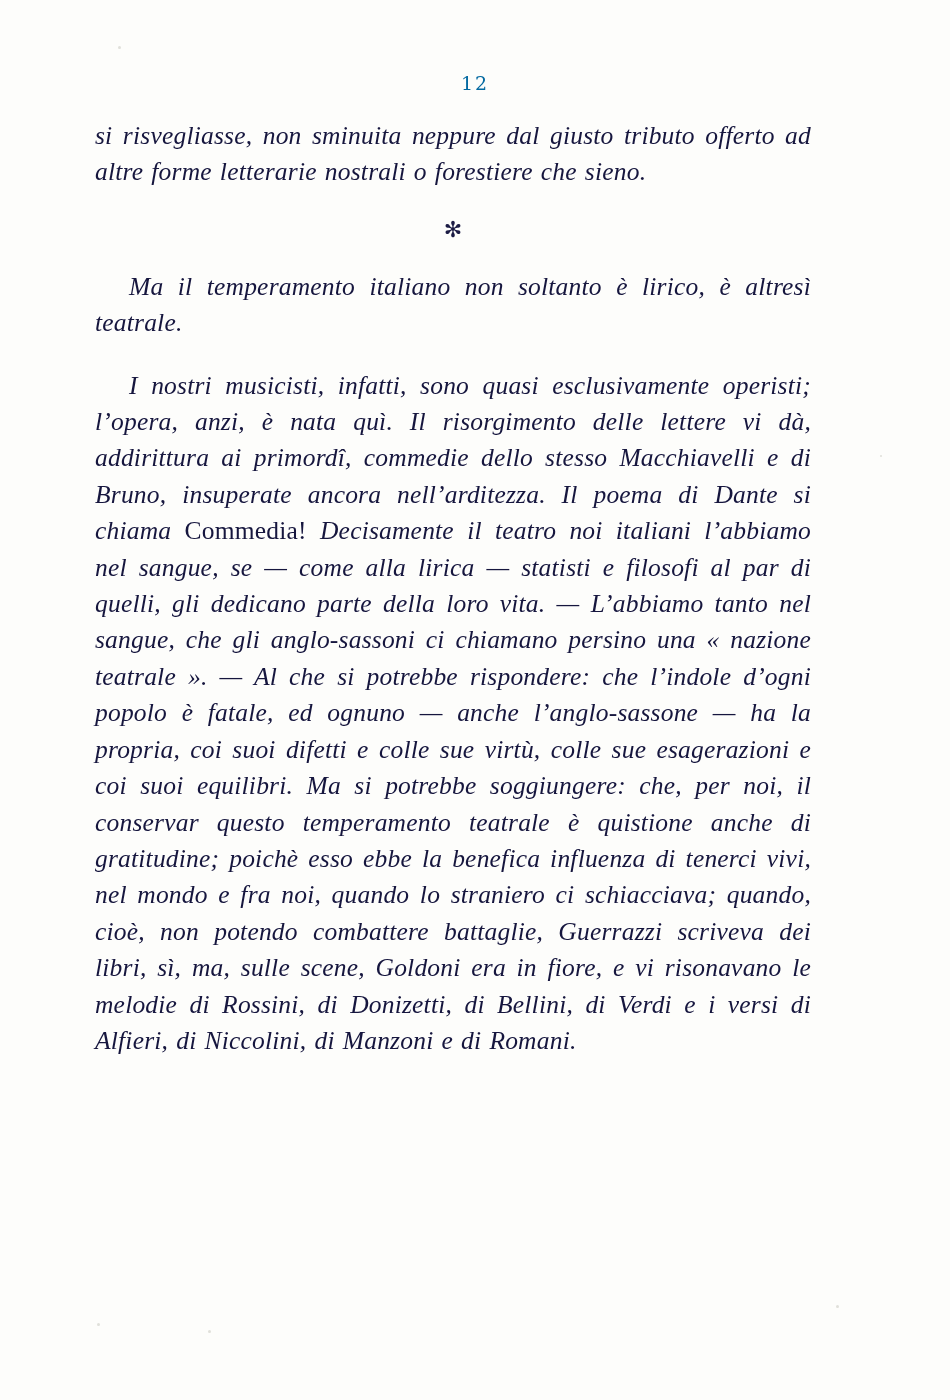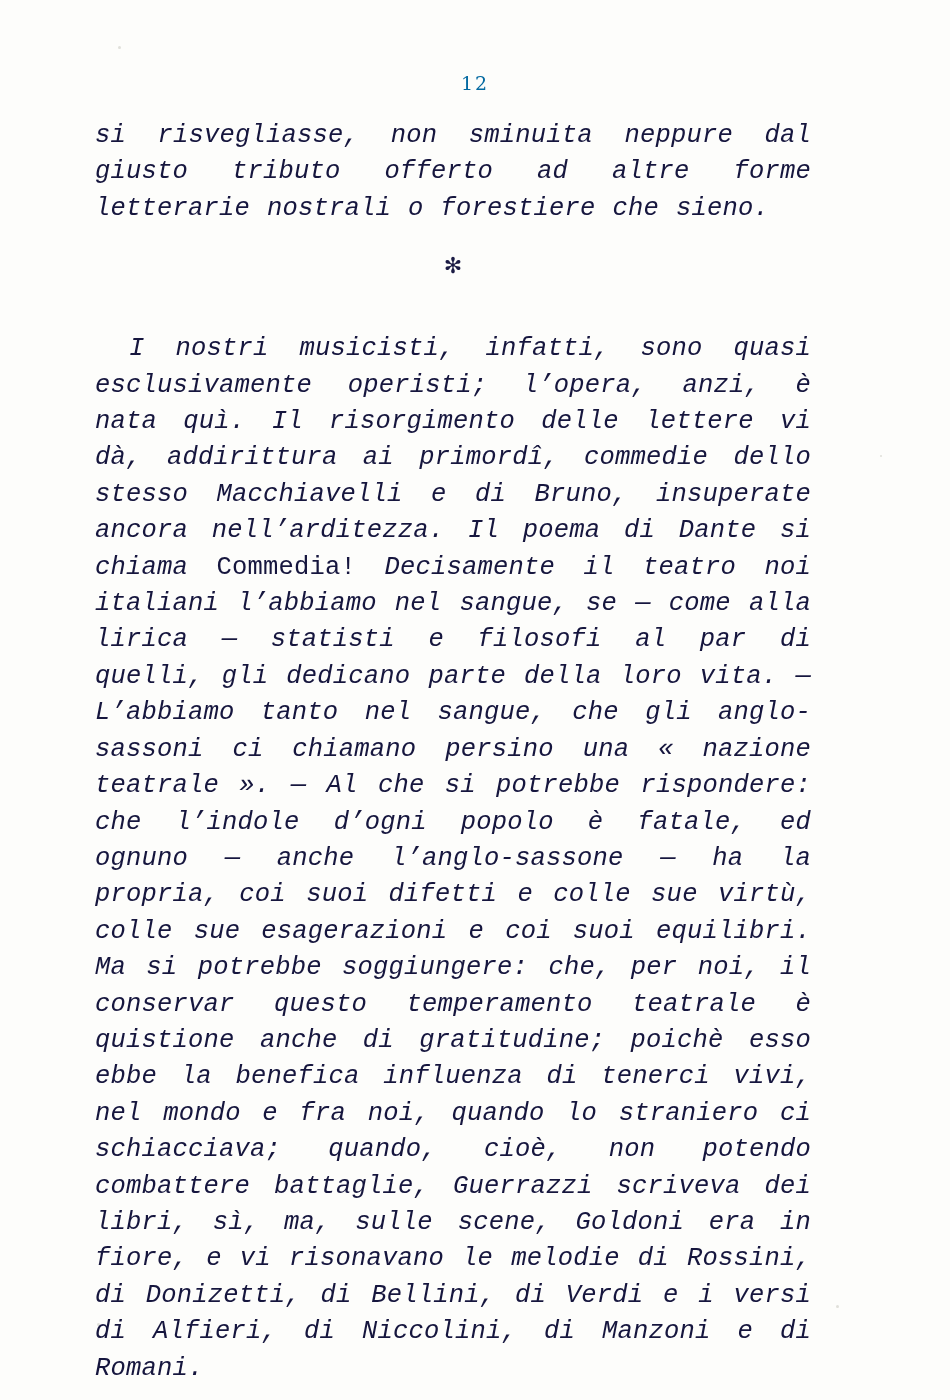--- a/index.html
+++ b/index.html
@@ -35,21 +35,20 @@
   }
   .para {
     font-style: italic;
     font-size: 25.5px;
     line-height: 36.4px;
     text-align: justify;
     color: #16163e;
     margin: 0;
     letter-spacing: 0.2px;
     word-spacing: 1.5px;
-    font-family: Liberation Mono, monospace;
   }
   .para.first-block {
     text-indent: 0;
   }
   .para.indented {
     text-indent: 34px;
   }
   .ornament {
     text-align: center;
     margin: 26px 0 30px 0;
@@ -89,19 +88,20 @@
   <div class="page-number">12</div>
 
   <div class="content">
 
     <p class="para first-block">si risvegliasse, non sminuita neppure dal giusto tributo offerto ad altre forme letterarie nostrali o forestiere che sieno.</p>
 
     <div class="ornament">
       <span>✻</span>
     </div>
 
+    <p class="para indented">Ma il temperamento italiano non soltanto è lirico, è altresì teatrale.</p>
 
     <div class="gap-small"></div>
 
     <p class="para indented"><span>I nostri musicisti, infatti, sono quasi esclusivamente operisti; l’opera, anzi, è nata quì. Il risorgimento delle lettere vi dà, addirittura ai primordî, commedie dello stesso Macchiavelli e di Bruno, insuperate ancora nell’arditezza. Il poema di Dante si chiama </span><span class="roman">Commedia!</span><span> Decisamente il teatro noi italiani l’abbiamo nel sangue, se — come alla lirica — statisti e filosofi al par di quelli, gli dedicano parte della loro vita. — L’abbiamo tanto nel sangue, che gli anglo-sassoni ci chiamano persino una « nazione teatrale ». — Al che si potrebbe rispondere: che l’indole d’ogni popolo è fatale, ed ognuno — anche l’anglo-sassone — ha la propria, coi suoi difetti e colle sue virtù, colle sue esagerazioni e coi suoi equilibri. Ma si potrebbe soggiungere: che, per noi, il conservar questo temperamento teatrale è quistione anche di gratitudine; poichè esso ebbe la benefica influenza di tenerci vivi, nel mondo e fra noi, quando lo straniero ci schiacciava; quando, cioè, non potendo combattere battaglie, Guerrazzi scriveva dei libri, sì, ma, sulle scene, Goldoni era in fiore, e vi risonavano le melodie di Rossini, di Donizetti, di Bellini, di Verdi e i versi di Alfieri, di Niccolini, di Manzoni e di Romani.</span></p>
 
   </div>
 </div>
 
 </body></html>

